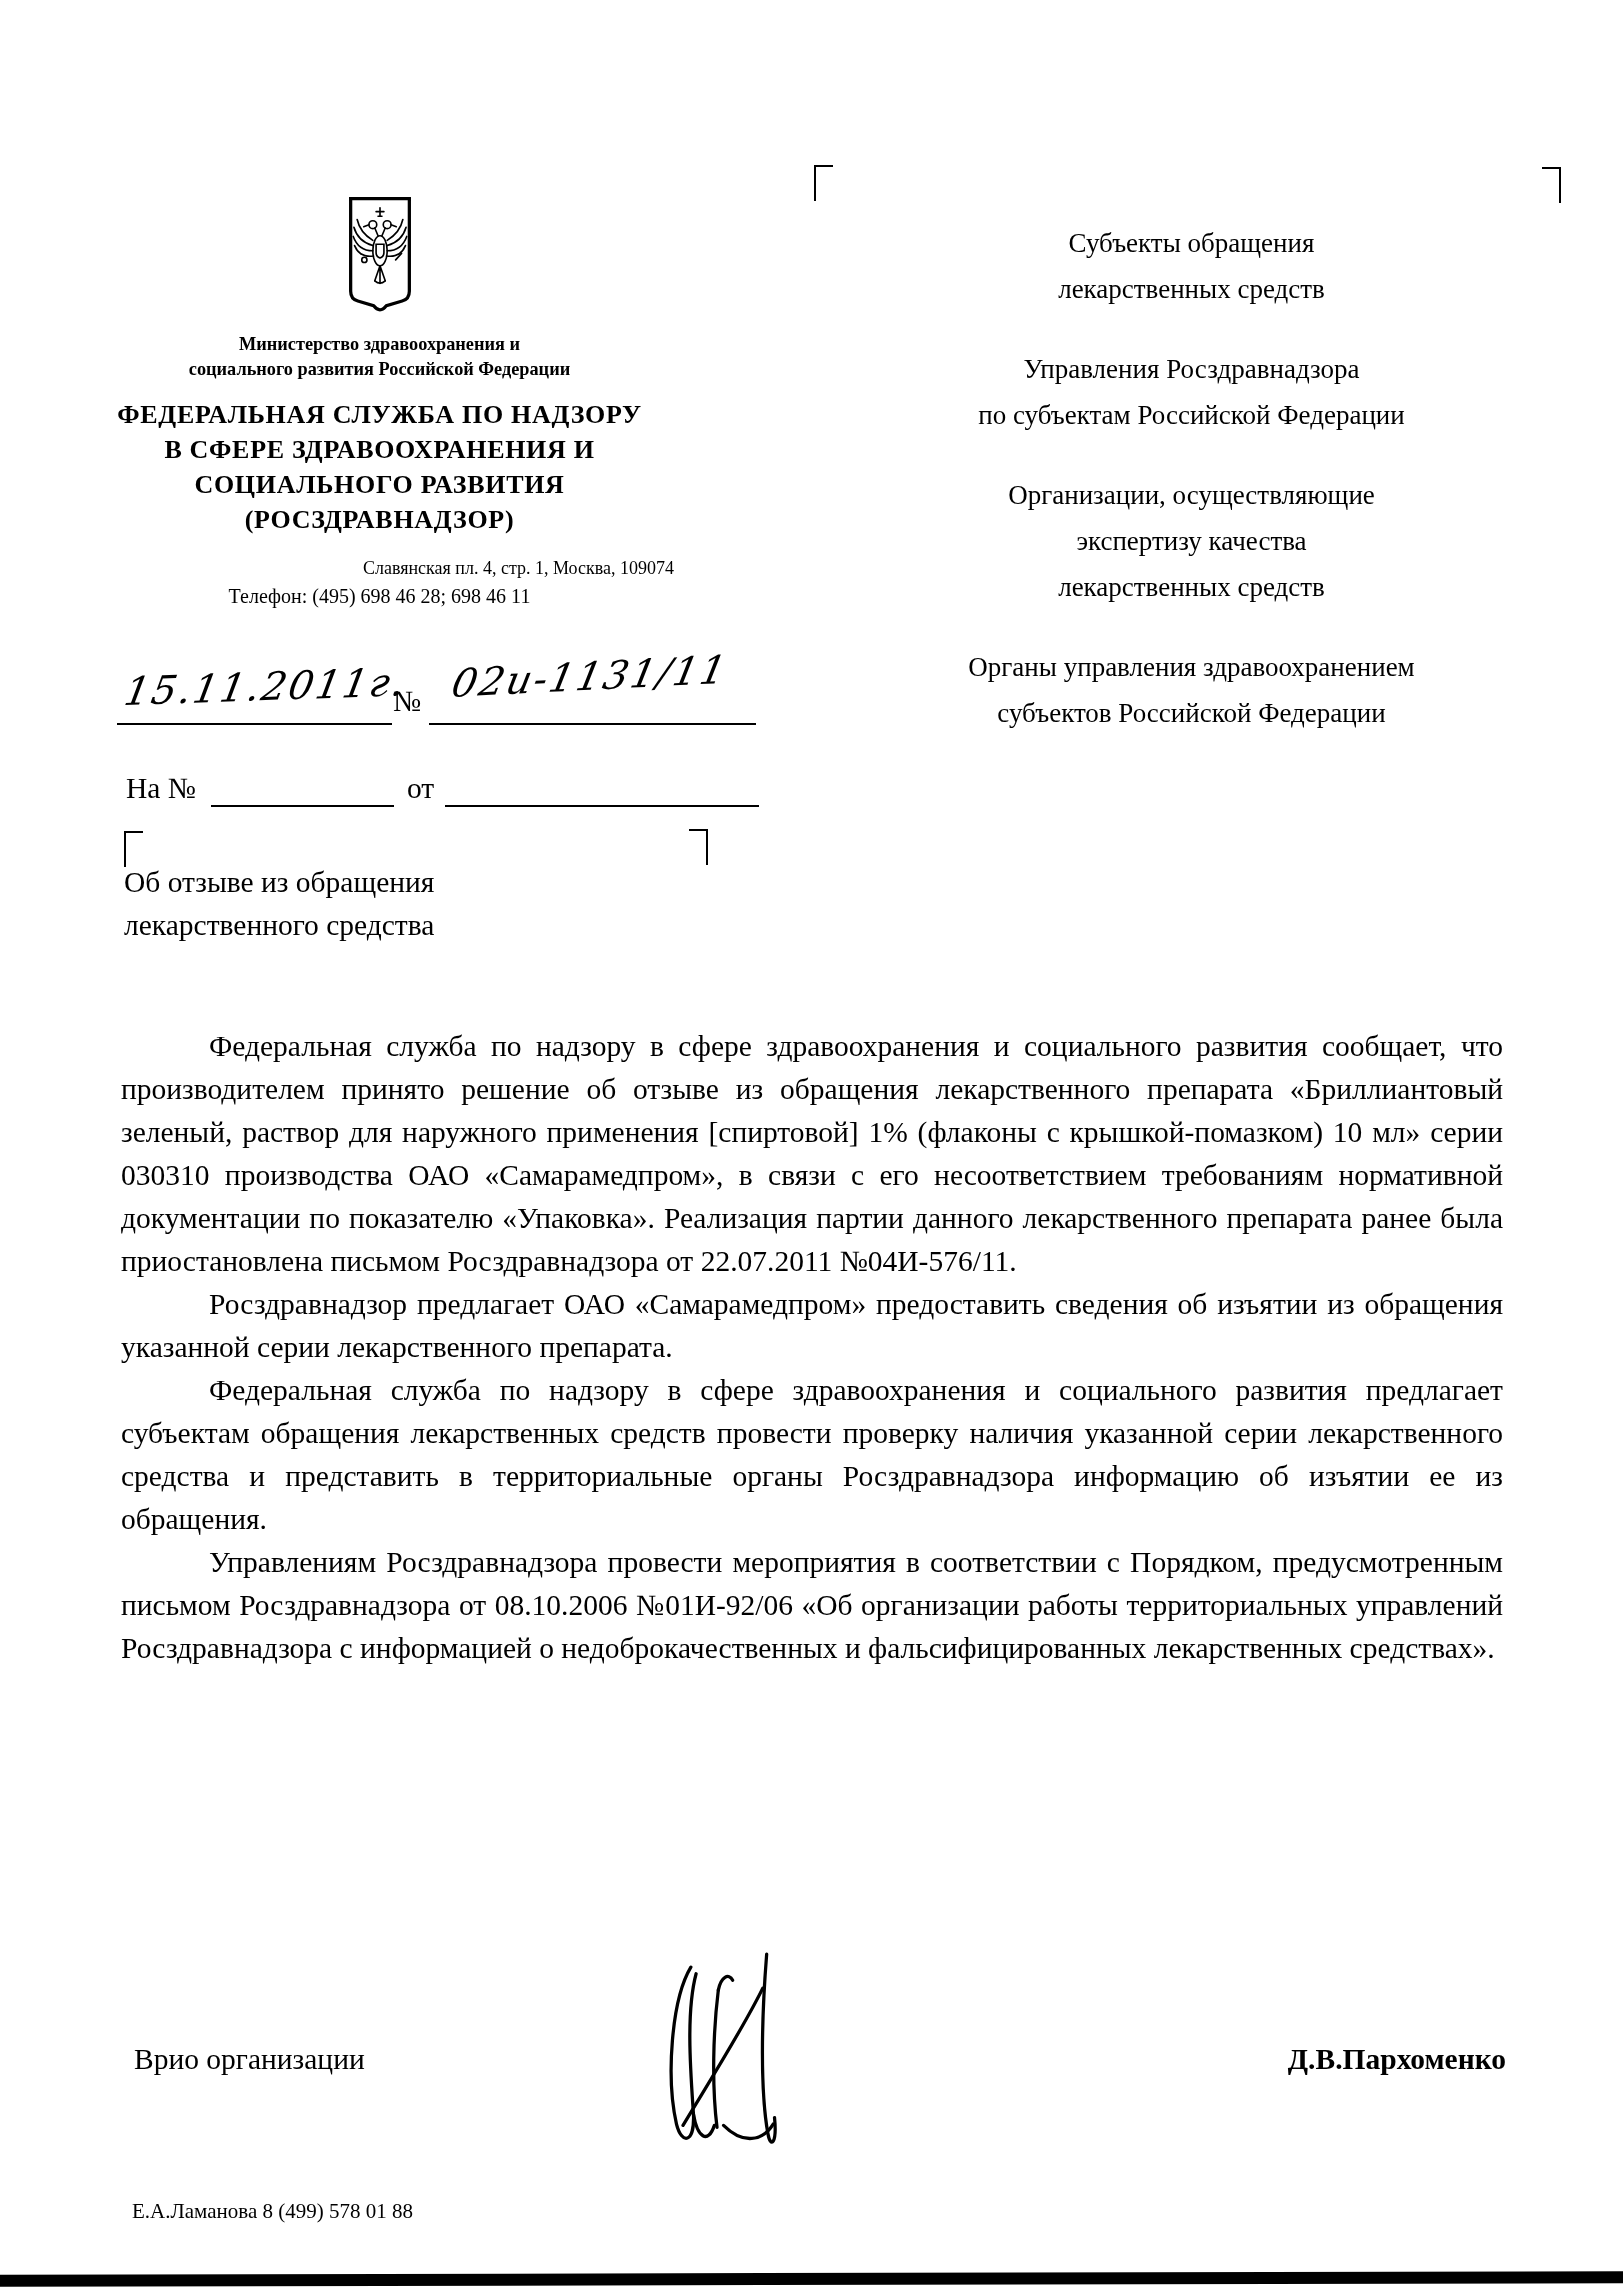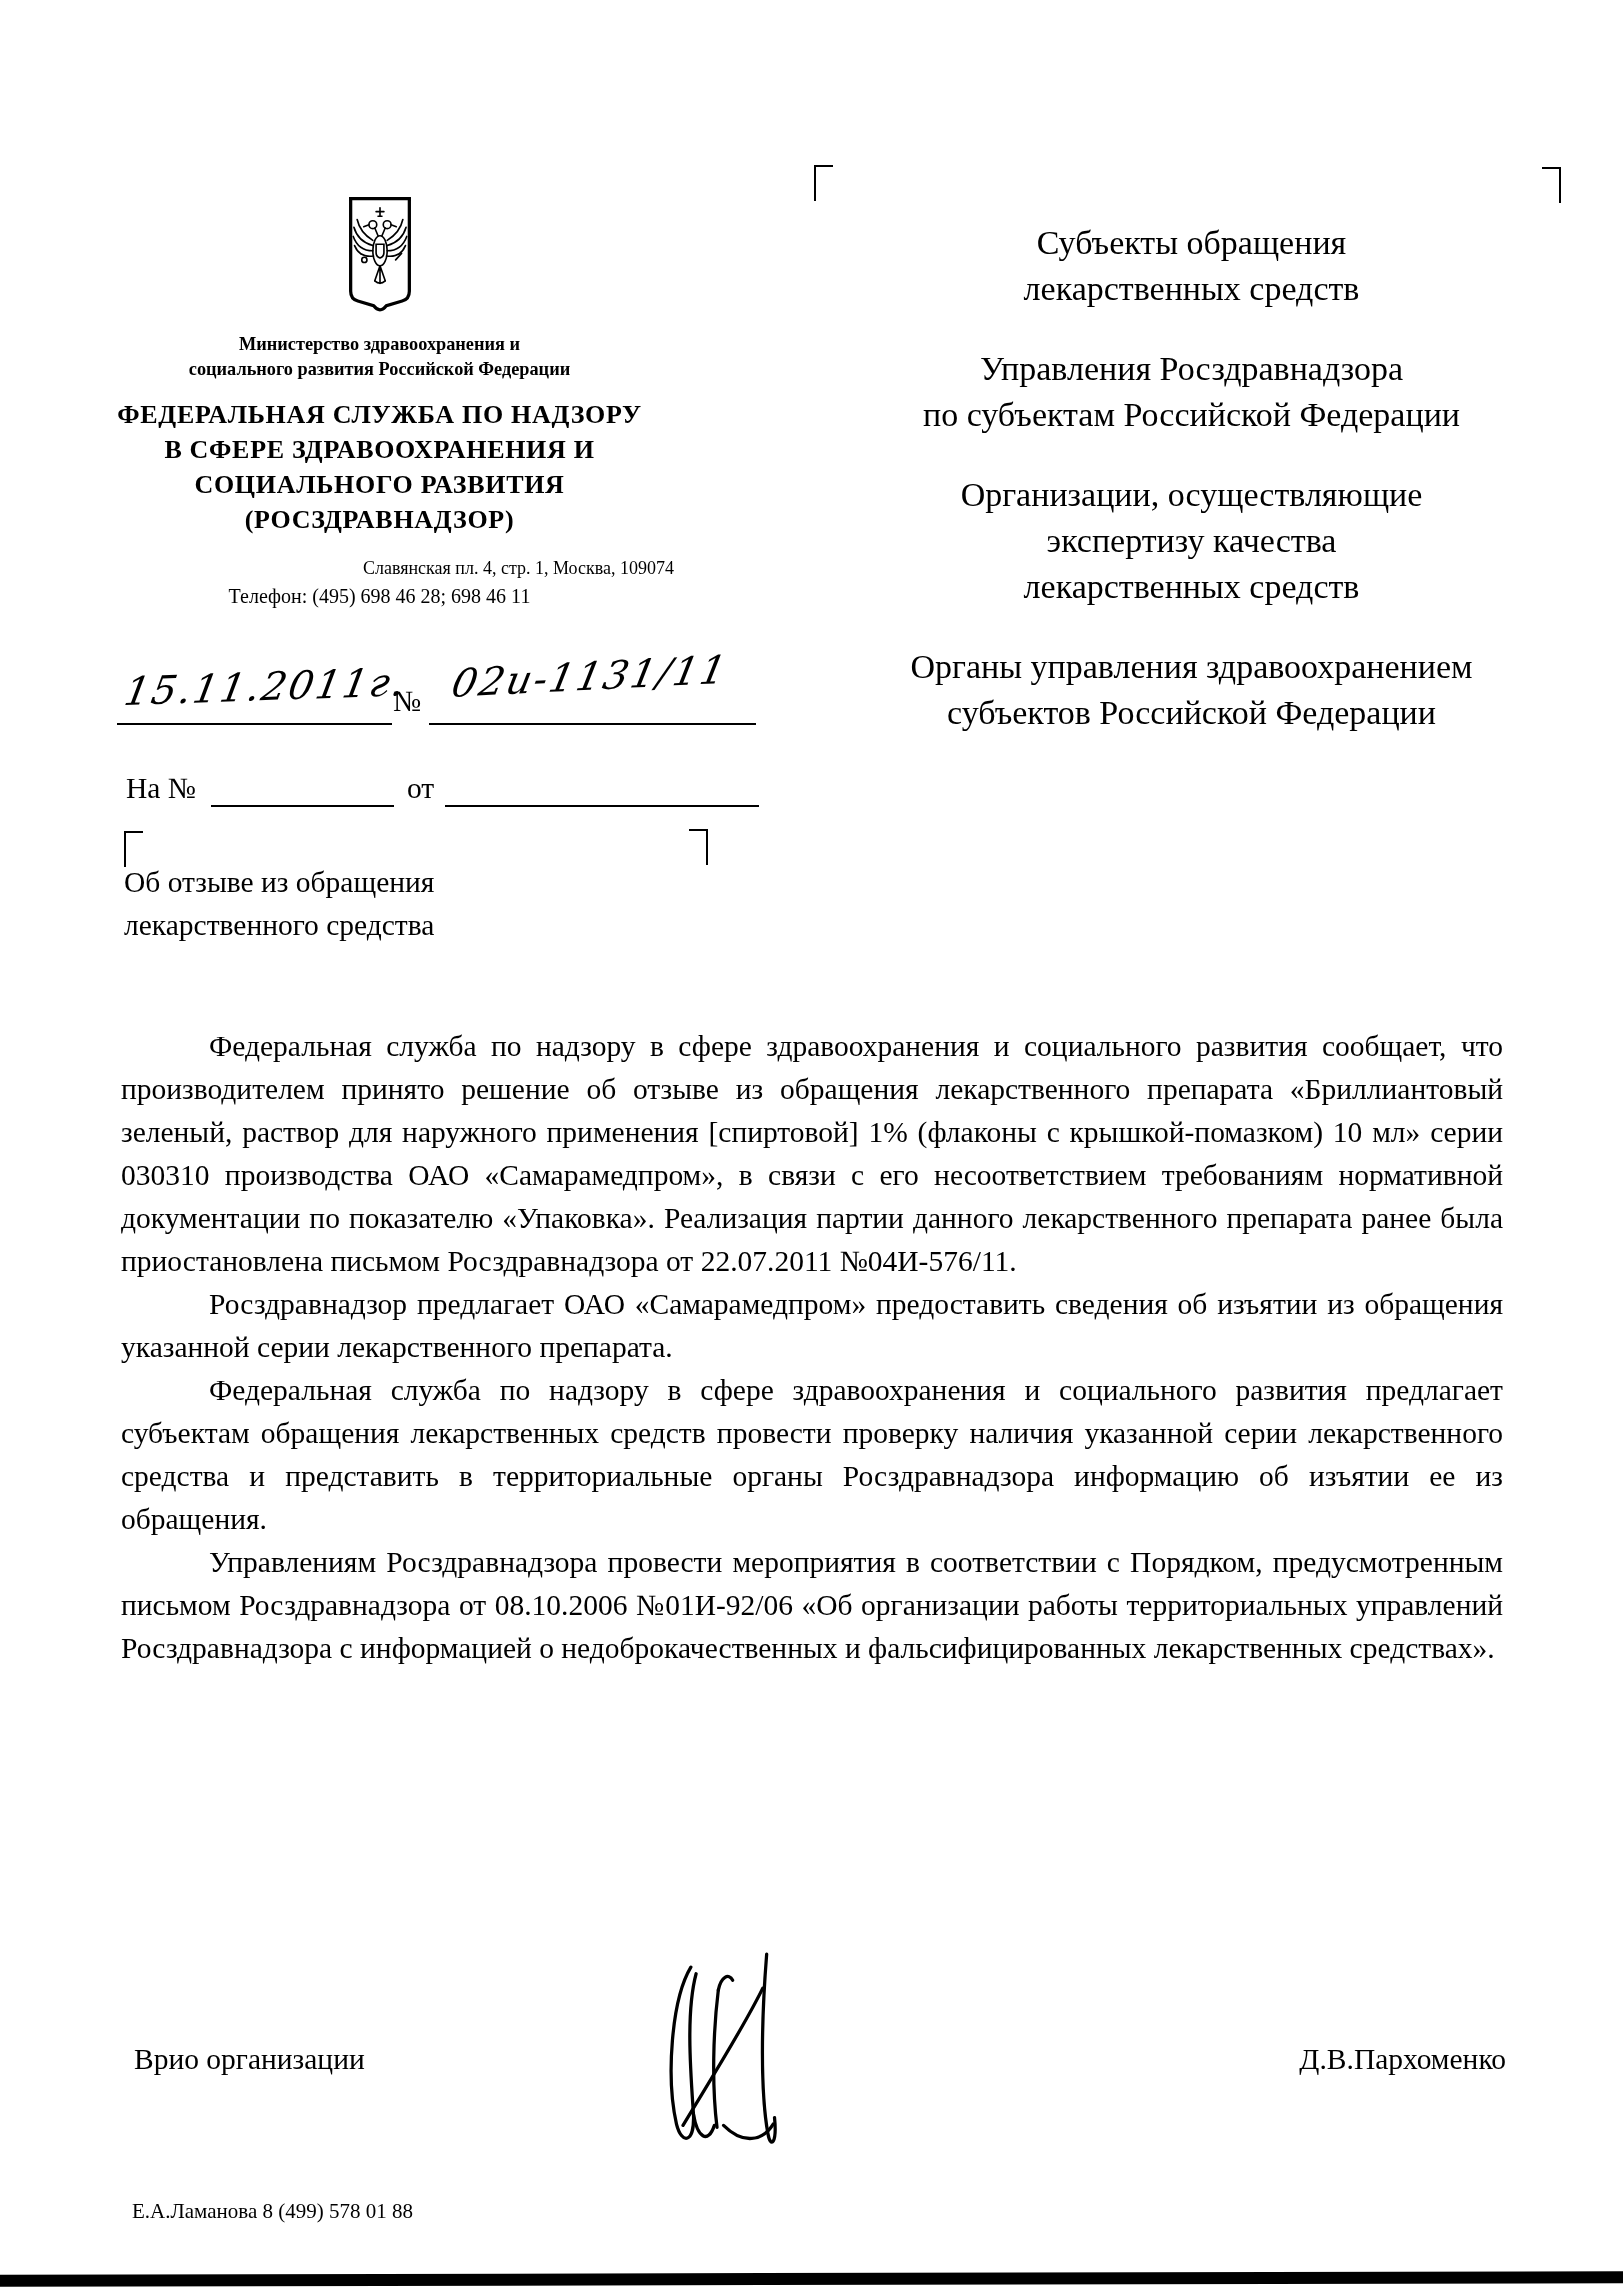--- a/index.html
+++ b/index.html
@@ -28,32 +28,32 @@
     transform-origin:left bottom;
     letter-spacing:2px;
   }
   .reflabel{font-size:29.5px;}
   .uline{border-bottom:2px solid #000;height:0;}
   
   .crofl{width:17px;height:34px;border-left:2.6px solid #000;border-top:2.6px solid #000;}
   .crofr{width:17px;height:34px;border-right:2.6px solid #000;border-top:2.6px solid #000;}
   
   .rec-col{left:838px;top:220px;width:707px;text-align:center;}
-  .recipient{font-size:34px;line-height:46px;margin-bottom:34px;}
+  .recipient{font-size:27px;line-height:46px;margin-bottom:34px;}
   
   .subject{left:124px;top:861px;width:589px;font-size:29.5px;line-height:43px;}
   
   .body-col{left:121px;top:1025px;width:1382px;}
   .body-col p{
     margin:0;font-size:29.5px;line-height:43px;
     text-align:justify;text-indent:88px;
   }
   
   .sig-pos{left:134px;top:2043px;font-size:29.5px;}
-  .sig-name{left:1211px;top:2043px;width:295px;text-align:right;font-size:29.5px;}
+  .sig-name{left:1211px;top:2043px;width:295px;text-align:right;font-size:29.5px;font-weight:bold;}
   .footer{left:132px;top:2199px;font-size:21px;}
   .scanbar{left:0;top:2273px;width:1623px;height:11.8px;background:#000;transform:rotate(-0.12deg);}
 </style>
 </head>
 <body>
 
 <div class="page">
 
   <div class="abs lh-col">
     <svg class="emblem" width="68" height="120" viewBox="0 0 104 184" xmlns="http://www.w3.org/2000/svg">

